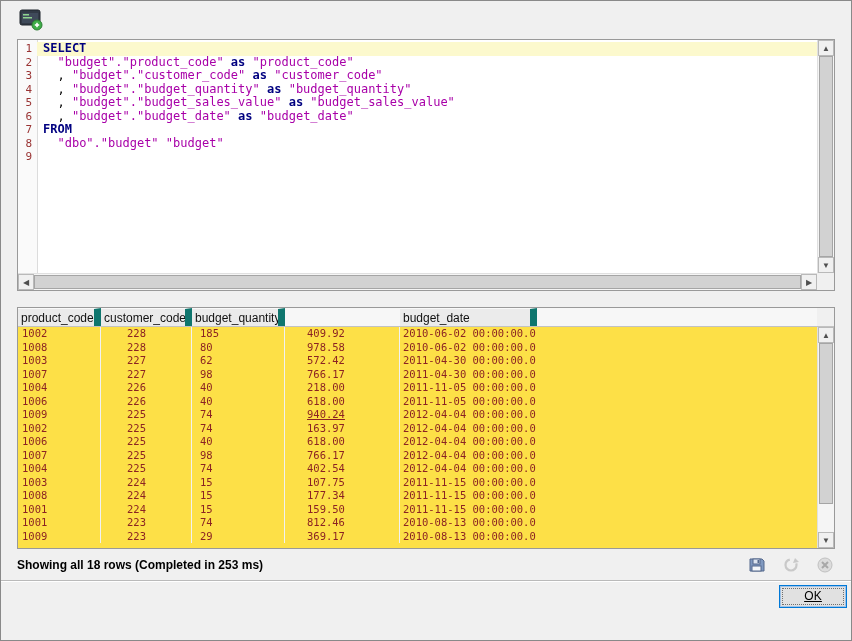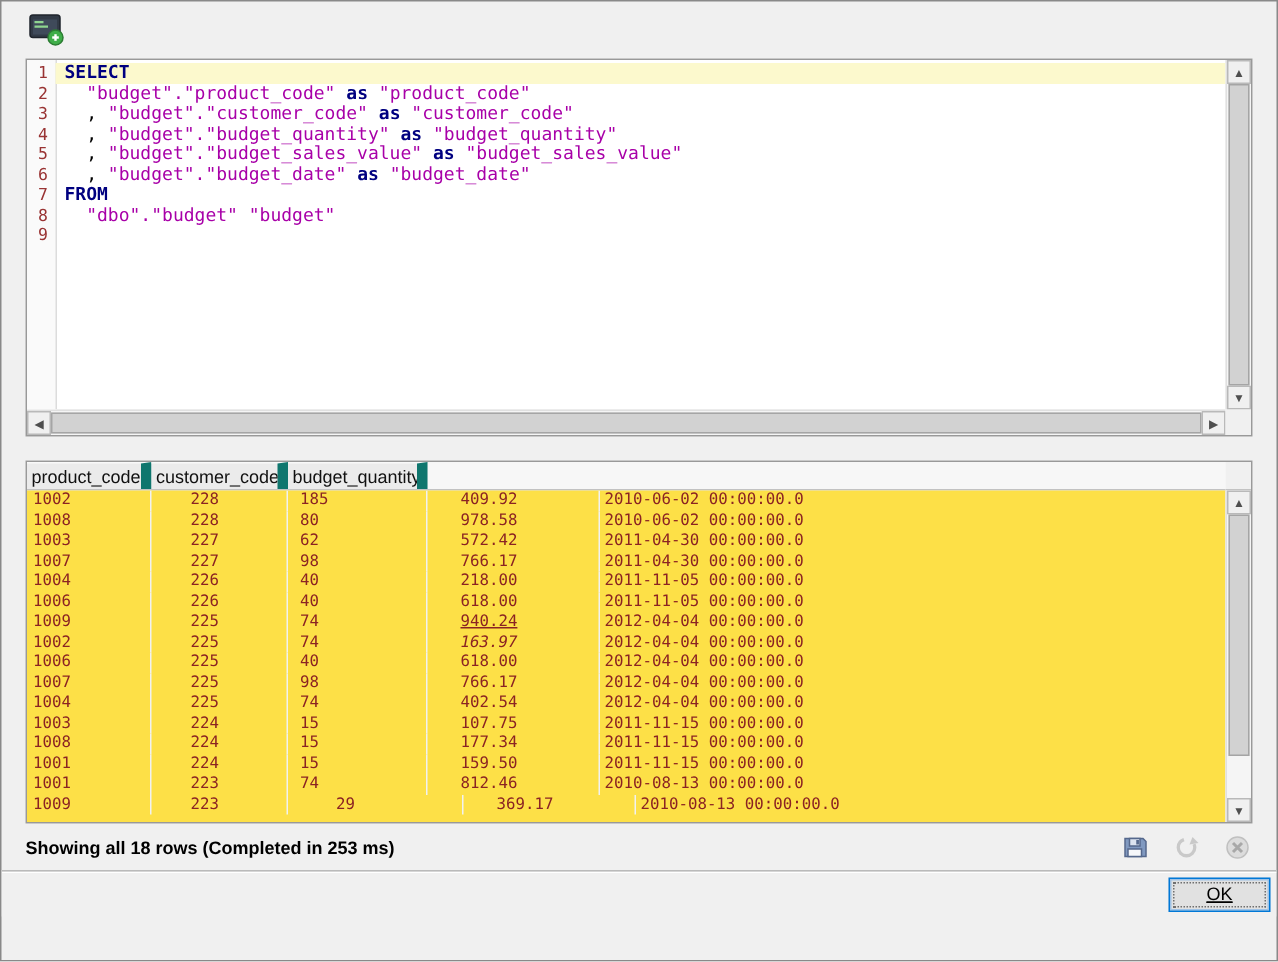--- a/index.html
+++ b/index.html
@@ -173,20 +173,21 @@
     </div>
 
     <div class="spacer"></div>
 
     <div class="table-pane">
       <div class="thead" id="thead">
           <div class="th" style="width: 83px;">product_code</div>
           <div class="th" style="width: 91px;">customer_code</div>
           <div class="th" style="width: 93px;">budget_quantity</div>
           <div class="th" style="width: 115px; margin-top: 23px;">budget_sales_value</div>
+          <div class="th" style="width: 137px;">budget_date</div>
         </div>
       <div class="thead-corner"></div>
       <div class="tbody" id="tbody">
           <div class="tr">
             <div class="td c0" style="width: 83px;">1002</div>
             <div class="td c1" style="width: 91px;">228</div>
             <div class="td c2" style="width: 93px;">185</div>
             <div class="td c3" style="width: 115px;">409.92</div>
             <div class="td c4" style="width: 137px;">2010-06-02 00:00:00.0</div>
           </div>
@@ -229,21 +230,21 @@
             <div class="td c0" style="width: 83px;">1009</div>
             <div class="td c1" style="width: 91px;">225</div>
             <div class="td c2" style="width: 93px;">74</div>
             <div class="td c3" style="width: 115px; text-decoration: underline;">940.24</div>
             <div class="td c4" style="width: 137px;">2012-04-04 00:00:00.0</div>
           </div>
           <div class="tr">
             <div class="td c0" style="width: 83px;">1002</div>
             <div class="td c1" style="width: 91px;">225</div>
             <div class="td c2" style="width: 93px;">74</div>
-            <div class="td c3" style="width: 115px; font-style: italic;">163.97</div>
+            <div class="td c3" style="width: 115px;">163.97</div>
             <div class="td c4" style="width: 137px;">2012-04-04 00:00:00.0</div>
           </div>
           <div class="tr">
             <div class="td c0" style="width: 83px;">1006</div>
             <div class="td c1" style="width: 91px;">225</div>
             <div class="td c2" style="width: 93px;">40</div>
             <div class="td c3" style="width: 115px;">618.00</div>
             <div class="td c4" style="width: 137px;">2012-04-04 00:00:00.0</div>
           </div>
           <div class="tr">
@@ -284,21 +285,21 @@
           <div class="tr">
             <div class="td c0" style="width: 83px;">1001</div>
             <div class="td c1" style="width: 91px;">223</div>
             <div class="td c2" style="width: 93px;">74</div>
             <div class="td c3" style="width: 115px;">812.46</div>
             <div class="td c4" style="width: 137px;">2010-08-13 00:00:00.0</div>
           </div>
           <div class="tr">
             <div class="td c0" style="width: 83px;">1009</div>
             <div class="td c1" style="width: 91px;">223</div>
-            <div class="td c2" style="width: 93px; margin-left: 24px;">29</div>
+            <div class="td c2" style="width: 93px;">29</div>
             <div class="td c3" style="width: 115px;">369.17</div>
             <div class="td c4" style="width: 137px;">2010-08-13 00:00:00.0</div>
           </div>
         </div>
 
       <div class="sb-v" style="grid-column:2; grid-row:2;">
         <div class="sb-btn">
             <span>▲</span>
           </div>
         <div class="sb-track">

